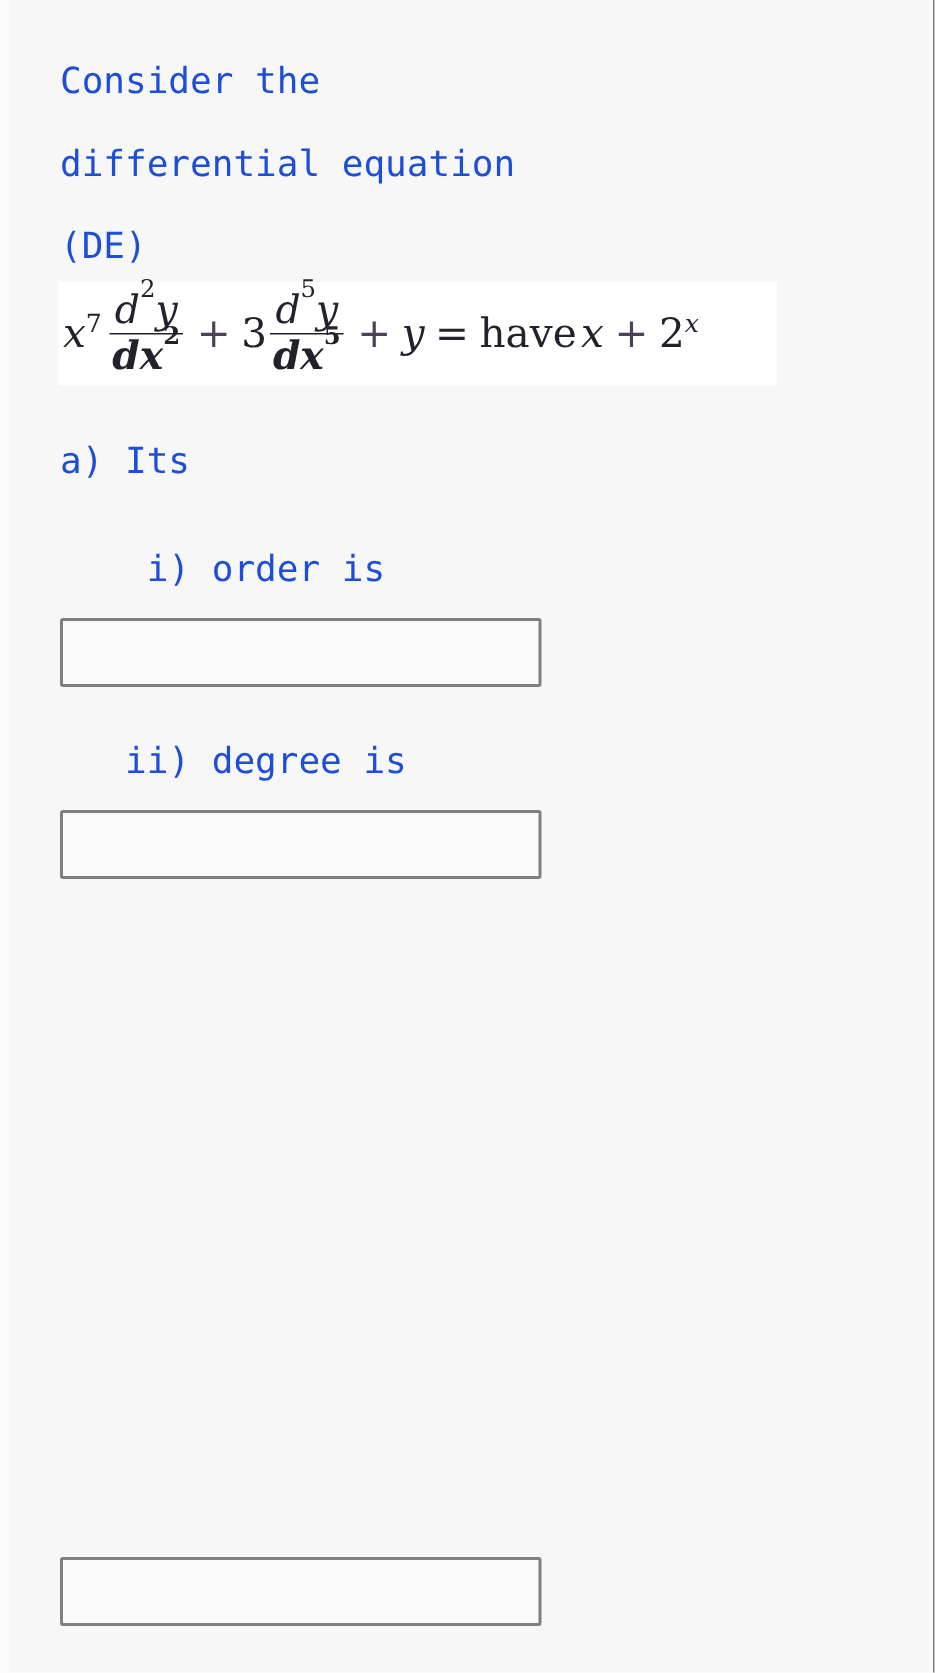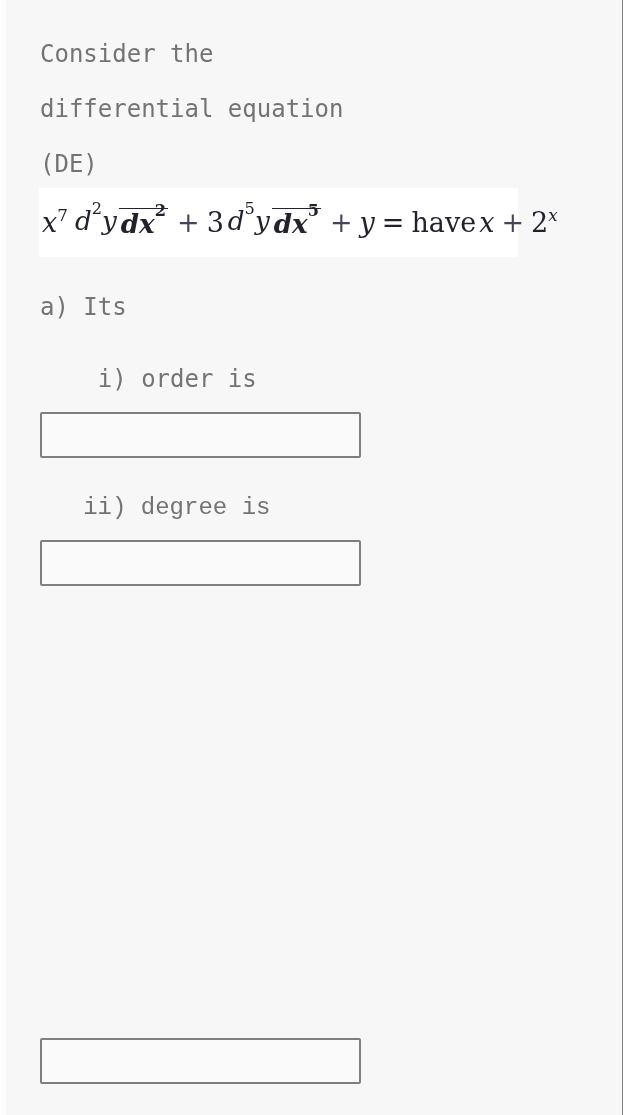--- a/index.html
+++ b/index.html
@@ -40,21 +40,21 @@
     left: 40px;
     top: 0;
     width: 540px;
     height: 1115px;
   }
 
   .qtext {
     font-family: "DejaVu Sans Mono", "Liberation Mono", monospace;
     font-size: 24px;
     line-height: 55px;
-    color: #737373;
+    color: #1d4ed8;
     white-space: pre;
     letter-spacing: 0px;
     font-weight: 500;
   }
 
   .stem {
     position: absolute;
     left: 0;
     top: 27px;
   }
@@ -94,21 +94,21 @@
   }
   .sup {
     font-size: 0.62em;
     vertical-align: super;
     line-height: 0;
     position: relative;
     top: -0.42em;
   }
   .frac {
     display: inline-flex;
-    flex-direction: row;
+    flex-direction: column;
     align-items: center;
     vertical-align: middle;
     margin: 0 2px;
     font-size: 0.97em;
   }
   .frac .num {
     padding: 0 2px 1px 2px;
     line-height: 1.05;
   }
   .frac .den {
@@ -127,21 +127,20 @@
   }
   .roman-i {
     position: absolute;
     left: 0;
     top: 352px;
   }
   .roman-ii {
     position: absolute;
     left: 0;
     top: 480px;
-    font-family: Liberation Mono, monospace;
   }
   .part-b {
     position: absolute;
     left: 0;
     top: 646px;
   }
 
   
   .answer-input {
     position: absolute;

